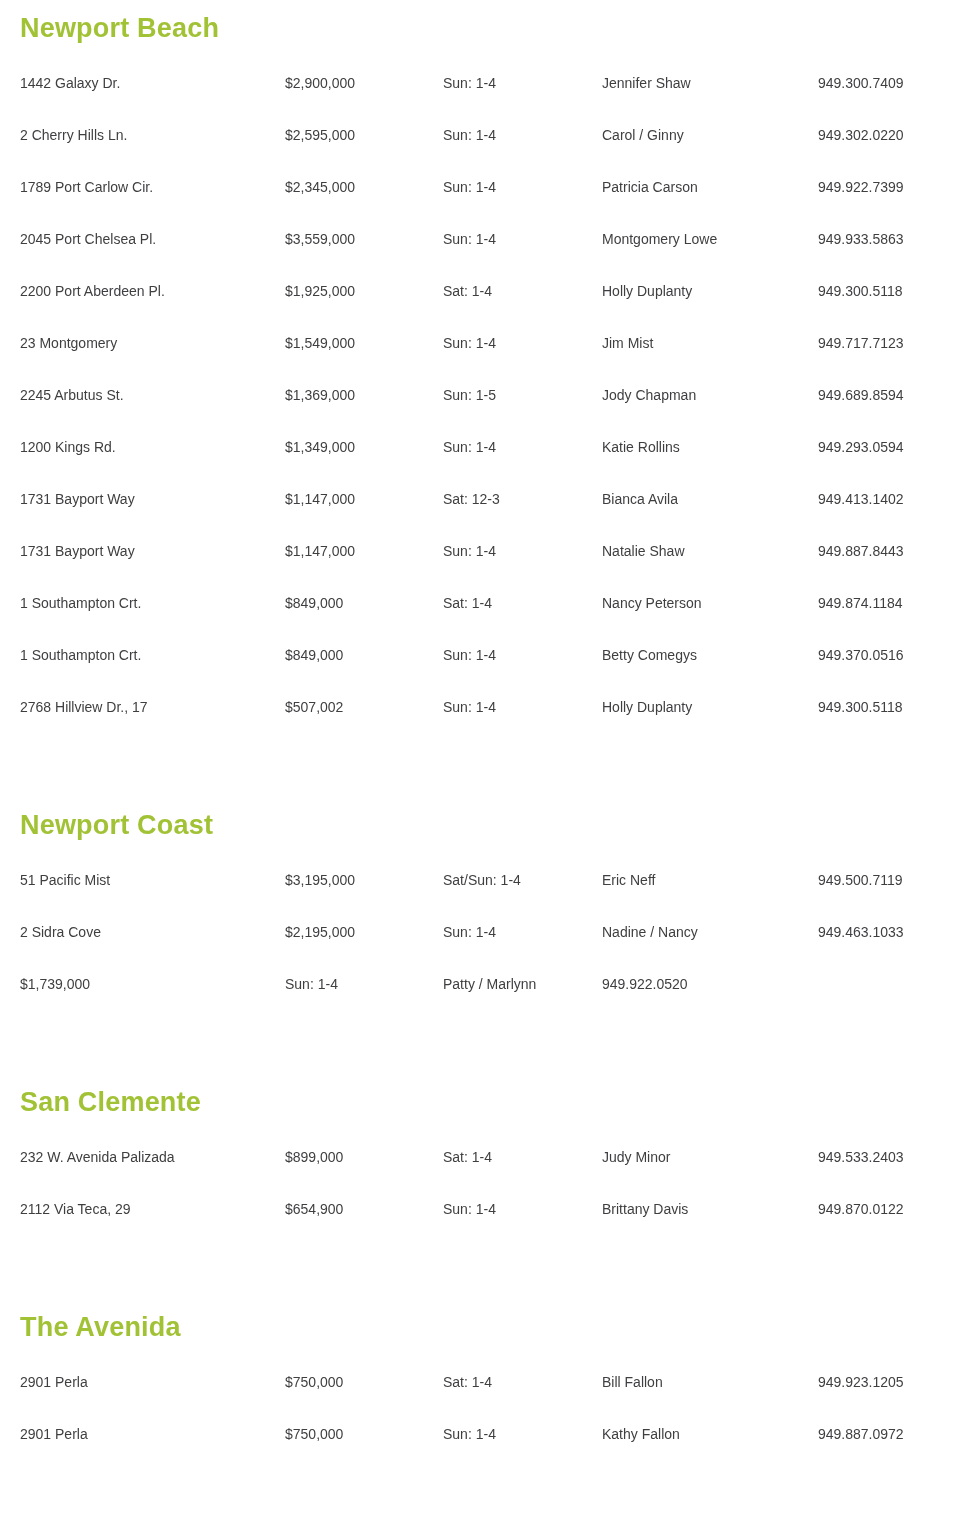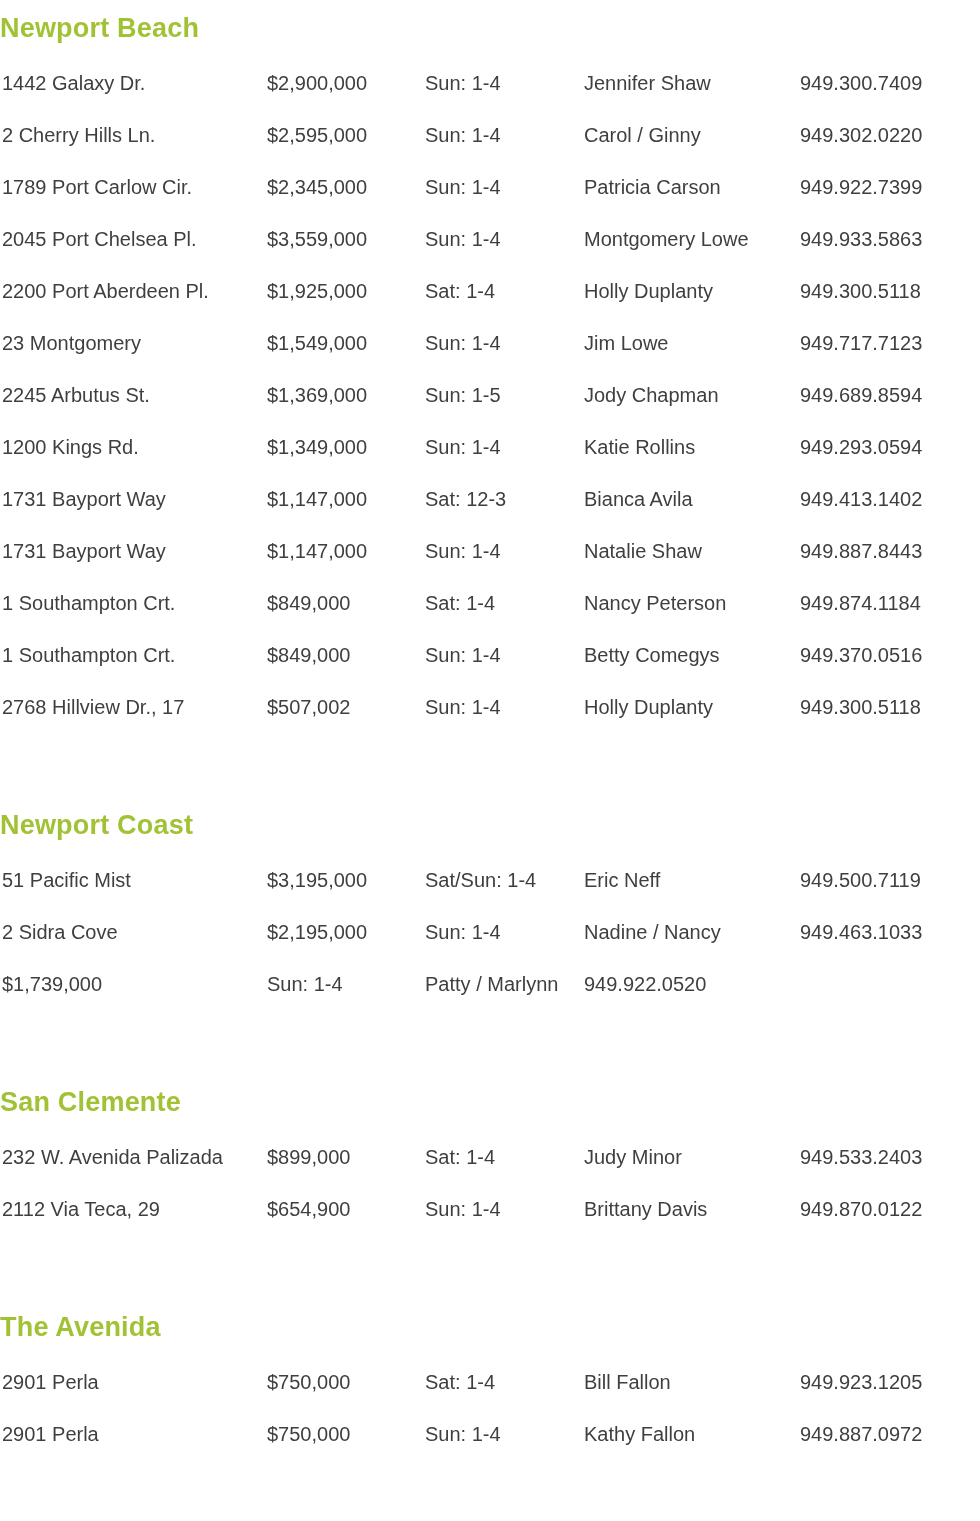--- a/index.html
+++ b/index.html
@@ -17,39 +17,40 @@
     width: 980px;
     height: 1521px;
     font-family: "Liberation Sans", sans-serif;
     overflow: hidden;
   }
   #doc {
     padding-top: 10px;
   }
   .section-title {
     margin: 0;
+    padding-left: 20px;
     font-size: 27px;
     line-height: 36px;
     font-weight: 600;
     color: var(--accent);
     letter-spacing: 0.2px;
   }
   .section + .section .section-title {
     margin-top: 74px;
   }
   .rows {
     margin-top: 11px;
   }
   .row {
     display: grid;
     grid-template-columns: 265px 158px 159px 216px auto;
     height: 52px;
     align-items: center;
-    padding-left: 2px;
-    font-size: 20px;
+    padding-left: 20px;
+    font-size: 14px;
     color: var(--text);
   }
   .cell {
     white-space: nowrap;
     overflow: hidden;
   }
 </style>
 </head>
 <body>
 
@@ -94,21 +95,21 @@
     <span class="cell price">$1,925,000</span>
     <span class="cell time">Sat: 1-4</span>
     <span class="cell agent">Holly Duplanty</span>
     <span class="cell phone">949.300.5118</span>
   </div>
 
   <div class="row">
     <span class="cell address">23 Montgomery</span>
     <span class="cell price">$1,549,000</span>
     <span class="cell time">Sun: 1-4</span>
-    <span class="cell agent">Jim Lowe</span>
+    <span class="cell agent">Jim Mist</span>
     <span class="cell phone">949.717.7123</span>
   </div>
 
   <div class="row">
     <span class="cell address">2245 Arbutus St.</span>
     <span class="cell price">$1,369,000</span>
     <span class="cell time">Sun: 1-5</span>
     <span class="cell agent">Jody Chapman</span>
     <span class="cell phone">949.689.8594</span>
   </div>

